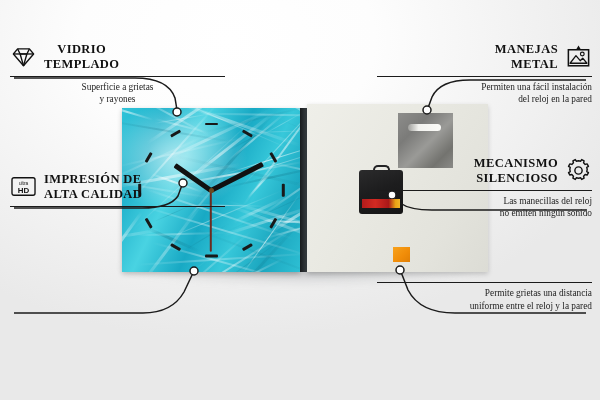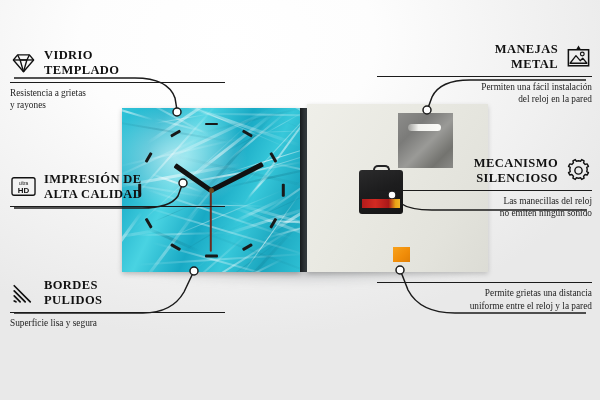--- a/index.html
+++ b/index.html
@@ -228,74 +228,56 @@
     <g fill="#ffffff" stroke="#1b1b1b" stroke-width="1.5">
       <circle cx="177" cy="112" r="4"></circle>
       <circle cx="183" cy="183" r="4"></circle>
       <circle cx="194" cy="271" r="4"></circle>
       <circle cx="427" cy="110" r="4"></circle>
       <circle cx="392" cy="195" r="4"></circle>
       <circle cx="400" cy="270" r="4"></circle>
     </g>
   </svg>
 
-  <div class="feature left" style="top:48px;">
+  <div class="feature left" style="top:42px;text-align:center;">
     <div class="f-head">
       <span class="f-icon">
         <svg viewBox="0 0 32 32">
             <g fill="none" stroke="#111" stroke-width="1.6" stroke-linejoin="round">
           <path d="M4 13 L9 7 L23 7 L28 13 L16 27 Z"></path>
           <path d="M4 13 H28"></path>
               <path d="M9 7 L12 13 L16 27"></path>
               <path d="M23 7 L20 13 L16 27"></path>
               <path d="M12 13 H20"></path>
         </g>
           </svg>
       </span>
       <span class="f-title">VIDRIO
 TEMPLADO</span>
     </div>
     <div class="f-rule"></div>
-    <div class="f-desc">Resistencia a grietas
+    <div class="f-desc">Superficie a grietas
 y rayones</div>
   </div>
 
   <div class="feature left" style="top:172px;">
     <div class="f-head">
       <span class="f-icon">
         <svg viewBox="0 0 34 30">
           <rect x="2.5" y="4" width="29" height="22" rx="2.5" fill="none" stroke="#111" stroke-width="1.7"></rect>
           <text x="17" y="13.5" text-anchor="middle" font-family="Liberation Sans, sans-serif" font-size="6" fill="#111">ultra</text>
           <text x="17" y="23" text-anchor="middle" font-family="Liberation Sans, sans-serif" font-size="10" font-weight="bold" fill="#111">HD</text>
         </svg>
       </span>
       <span class="f-title">IMPRESIÓN DE
 ALTA CALIDAD</span>
     </div>
     <div class="f-rule"></div>
   </div>
 
-  <div class="feature left" style="top:278px;">
-    <div class="f-head">
-      <span class="f-icon">
-        <svg viewBox="0 0 32 32">
-            <g stroke="#111" stroke-width="2" stroke-linecap="round">
-          <line x1="5" y1="8" x2="24" y2="27"></line>
-          <line x1="5" y1="14" x2="18" y2="27"></line>
-          <line x1="5" y1="20" x2="12" y2="27"></line>
-          <line x1="5" y1="26" x2="7" y2="27"></line>
-        </g>
-          </svg>
-      </span>
-      <span class="f-title">BORDES
-PULIDOS</span>
-    </div>
-    <div class="f-rule"></div>
-    <div class="f-desc">Superficie lisa y segura</div>
-  </div>
 
   <div class="feature right" style="top:42px;">
     <div class="f-head">
       <span class="f-icon">
         <svg viewBox="0 0 32 32">
           <path d="M16 3 L13 8 H19 Z" fill="#111"></path>
           <rect x="4" y="8" width="24" height="19" fill="none" stroke="#111" stroke-width="1.8"></rect>
           <path d="M6 24 L13 15 L18 21 L21 18 L26 24 Z" fill="none" stroke="#111" stroke-width="1.5" stroke-linejoin="round"></path>
           <circle cx="20.5" cy="13" r="2.2" fill="none" stroke="#111" stroke-width="1.4"></circle>
         </svg>

